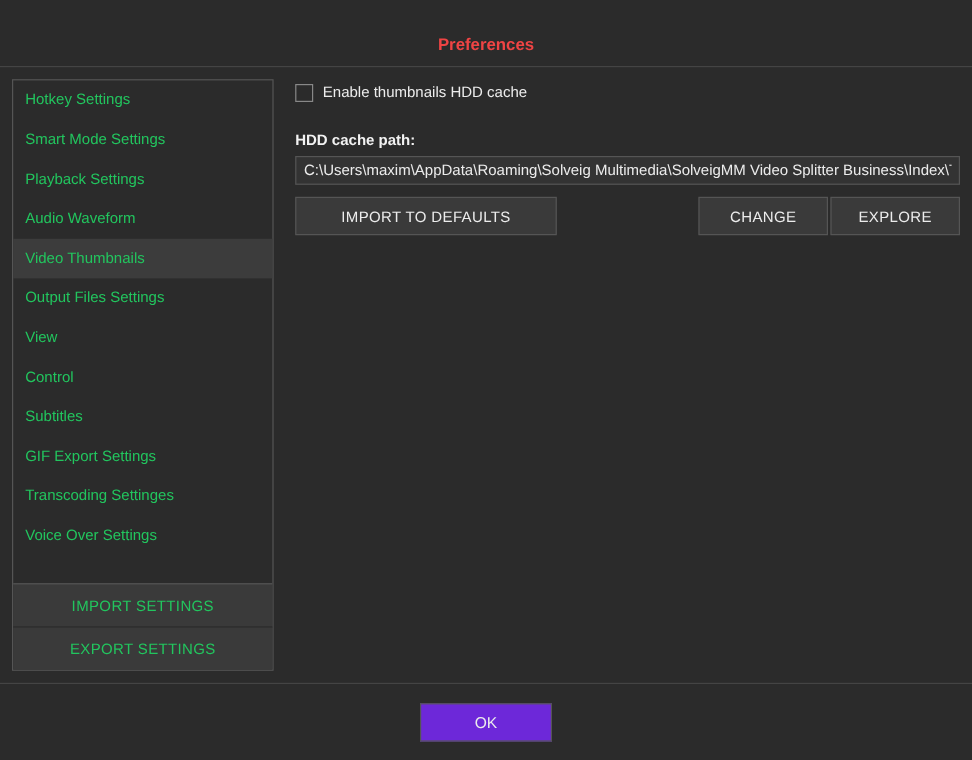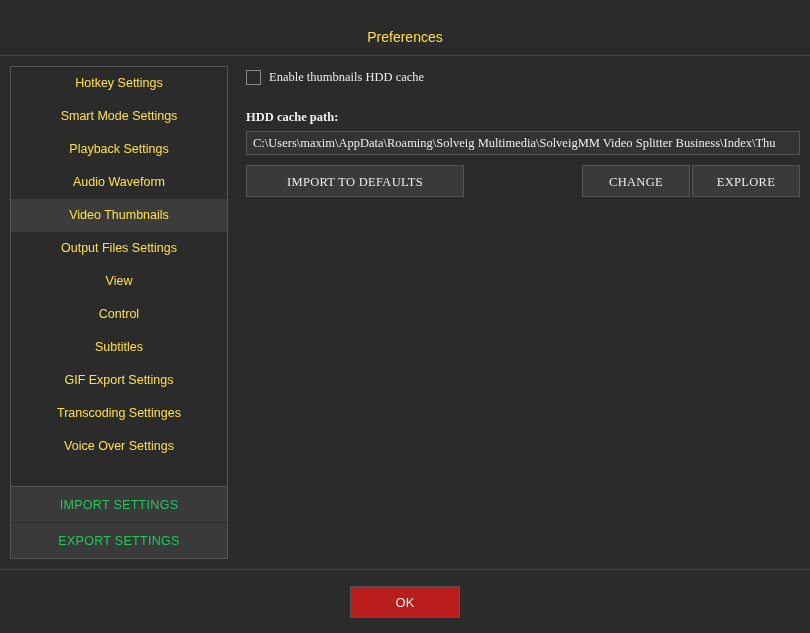--- a/index.html
+++ b/index.html
@@ -19,22 +19,22 @@
   }
   .title-bar {
     height: 56px;
     display: flex;
     align-items: center;
     justify-content: center;
     border-bottom: 1px solid #444;
   }
   .title-bar h1 {
     font-size: 14px;
-    font-weight: 400;
-    color: #fde047;
+    font-weight: 700;
+    color: #ef4444;
     margin-top: 18px;
   }
   .body {
     flex: 1;
     display: flex;
     padding: 10px 10px 0 10px;
     gap: 18px;
     min-height: 0;
   }
   .sidebar {
@@ -43,26 +43,25 @@
     display: flex;
     flex-direction: column;
   }
   .sidebar .nav {
     flex: 1;
   }
   .sidebar .nav-item {
     height: 33px;
     line-height: 33px;
     padding: 0 10px;
-    color: #fde047;
+    color: #22c55e;
     cursor: pointer;
     white-space: nowrap;
     overflow: hidden;
     text-overflow: ellipsis;
-    text-align: center;
   }
   .sidebar .nav-item.active {
     background: #3c3c3c;
   }
   .sidebar .bottom-buttons {
     padding: 0;
   }
   .side-btn {
     display: block;
     width: 100%;
@@ -78,21 +77,20 @@
     cursor: pointer;
     font-size: 12.5px;
     letter-spacing: 0.3px;
   }
   .side-btn + .side-btn { border-top: 1px solid #2b2b2b; text-align: center; }
   .content {
     flex: 1;
     display: flex;
     flex-direction: column;
     min-width: 0;
-    font-family: Liberation Serif, serif;
   }
   .checkbox-row {
     display: flex;
     align-items: center;
     gap: 8px;
     height: 22px;
     margin-bottom: 22px;
   }
   .checkbox {
     width: 15px;
@@ -145,21 +143,21 @@
     display: flex;
     align-items: center;
     justify-content: center;
     margin-top: 10px;
   }
   .ok-btn {
     width: 110px;
     height: 32px;
     line-height: 32px;
     text-align: center;
-    background: #b91c1c;
+    background: #6d28d9;
     color: #ececec;
     border: 1px solid #555;
     cursor: pointer;
     font-size: 13px;
   }
 </style>
 </head>
 <body>
 
 <div class="window">

